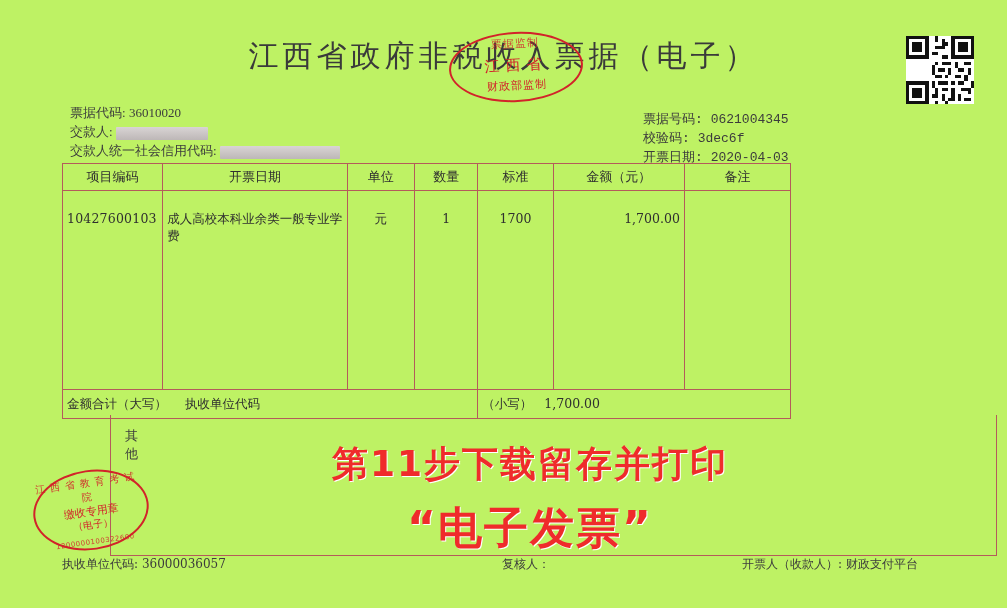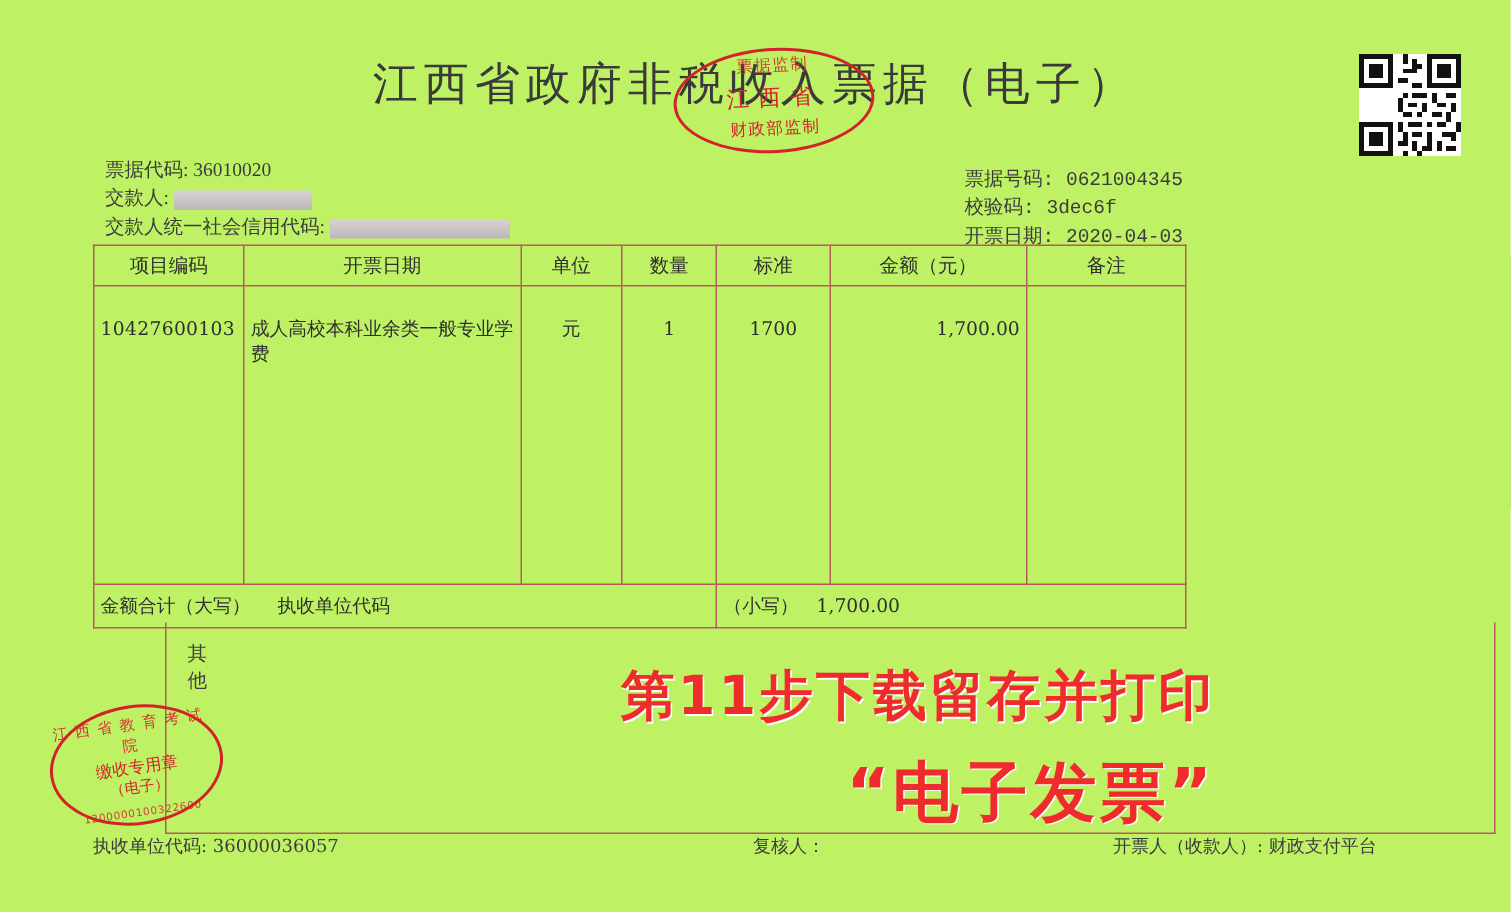--- a/index.html
+++ b/index.html
@@ -100,21 +100,21 @@
   .round-seal .rs-sub{
     position:absolute;top:46px;left:0;width:100%;text-align:center;
     font-size:10px;color:#d2232a;font-family:"DejaVu Sans", sans-serif;
   }
   .round-seal .rs-bot{
     position:absolute;bottom:2px;left:0;width:100%;text-align:center;
     font-size:7px;color:#d2232a;letter-spacing:.5px;
     font-family:"DejaVu Sans", sans-serif;opacity:.85;
   }
   .overlay-note{
-    position:absolute;left:250px;top:440px;width:560px;text-align:right;
+    position:absolute;left:250px;top:440px;width:560px;text-align:center;
     color:#ef2b2b;font-weight:bold;
     font-family:"DejaVu Sans", sans-serif;
     text-shadow:1px 1px 0 #fff;
   }
   .overlay-note .ln1{font-size:36px;letter-spacing:2px;}
   .overlay-note .ln2{font-size:44px;letter-spacing:2px;margin-top:10px;}
   
   .footer-line{
     position:absolute;left:62px;top:556px;width:885px;
     font-size:12px;color:#3c3c3c;

